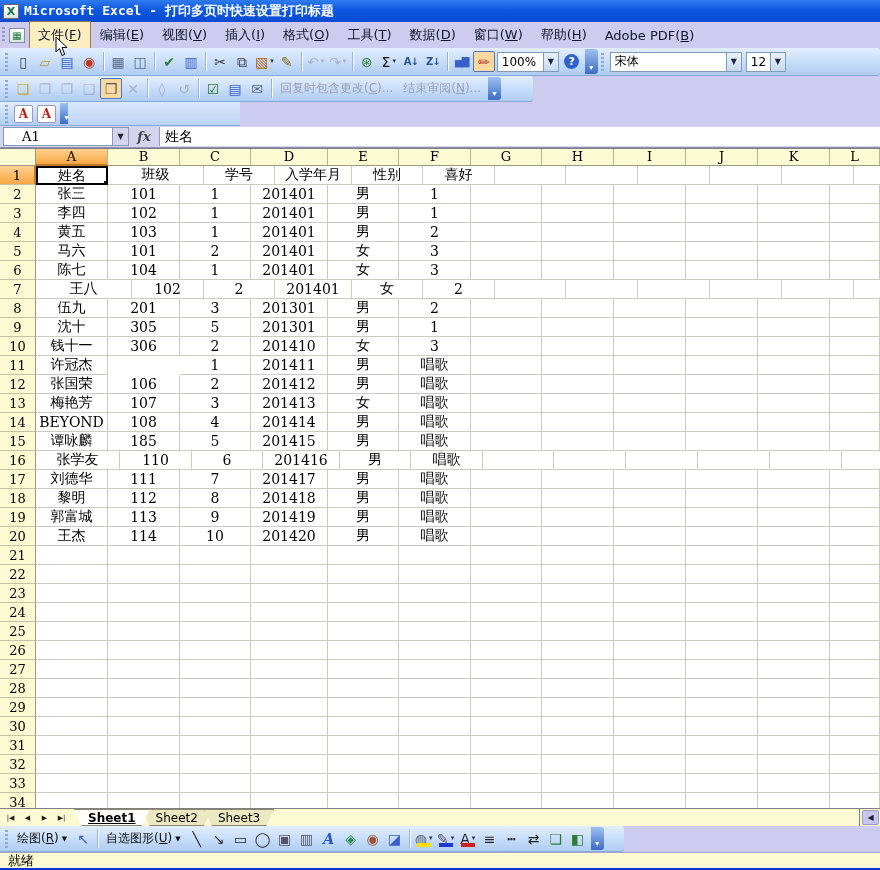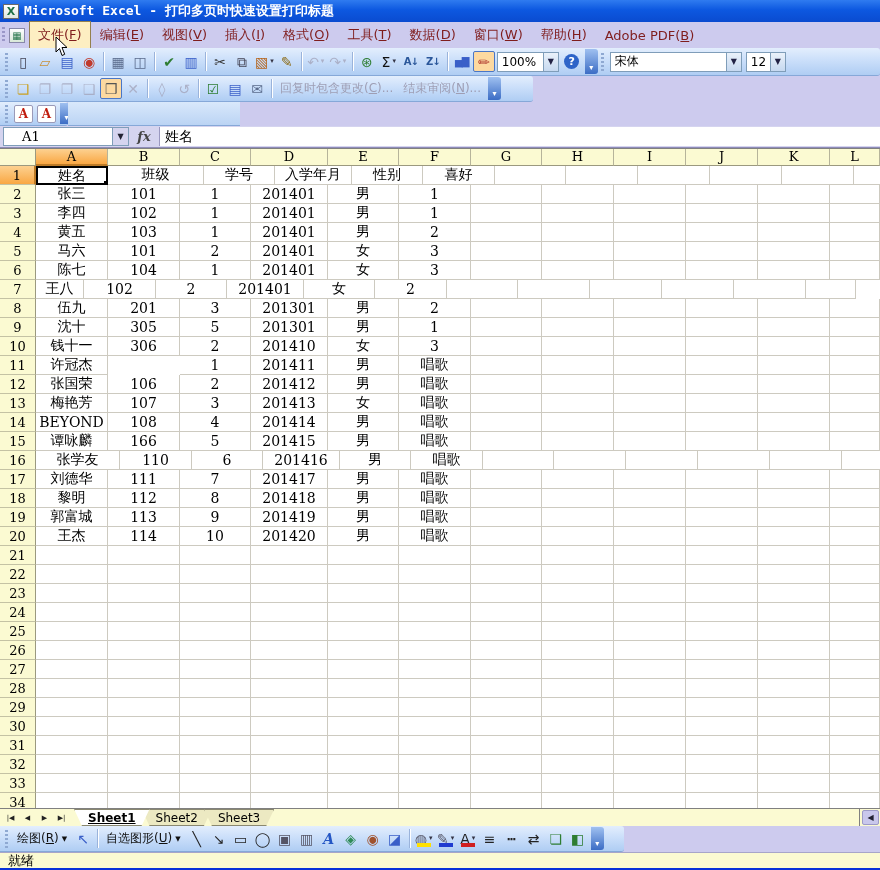--- a/index.html
+++ b/index.html
@@ -16,21 +16,21 @@
     display:flex;align-items:center;justify-content:center}
 
   
   .menubar{position:absolute;top:22px;left:0;width:880px;height:26px;background:#CDCBEE;
     display:flex;align-items:center;font-size:13px}
   .mgrip{width:3px;height:16px;margin:0 4px 0 2px;
     background:repeating-linear-gradient(180deg,#9A97C8 0 2px,transparent 2px 4px)}
   .wbicon{width:16px;height:15px;margin-right:4px;background:linear-gradient(#fefefe,#d8e8d8);
     border:1px solid #8888aa;color:#1E7145;font:bold 10px "DejaVu Sans",sans-serif;
     display:flex;align-items:center;justify-content:center}
-  .menu-item{padding:4px 8px;color:#7f1d1d;border:1px solid transparent}
+  .menu-item{padding:4px 8px;color:#0f172a;border:1px solid transparent}
   .menu-item.hot{background:#FDEEC2;border:1px solid #94804E}
   .menu-item u{text-decoration:underline}
 
   
   .tbrow{position:absolute;left:0;width:880px;display:flex;align-items:stretch;background:#CDCBEE}
   .tb{display:flex;align-items:center;height:100%;padding:0 2px;
     background:linear-gradient(180deg,#E3EEFD 0%,#CBDFFA 45%,#AFCDF3 100%);
     border-bottom:1px solid #86A8D8;border-radius:0 3px 3px 0}
   .strip{height:100%;background:linear-gradient(180deg,#D9E8FB,#BBD4F4);border-bottom:1px solid #86A8D8}
   .grip{width:3px;height:18px;margin:0 4px 0 3px;flex:none;
@@ -339,21 +339,21 @@
         <span class="cell" style="width: 72px;">3</span>
         <span class="cell" style="width: 71px;"></span>
         <span class="cell" style="width: 72px;"></span>
         <span class="cell" style="width: 72px;"></span>
         <span class="cell" style="width: 72px;"></span>
         <span class="cell" style="width: 72px;"></span>
         <span class="cell" style="width: 50px;"></span>
       </div>
       <div class="gridrow">
         <span class="rowhdr">7</span>
-        <span class="cell" style="width: 48px;">王八</span>
+        <span class="cell" style="width: 96px;">王八</span>
         <span class="cell" style="width: 72px;">102</span>
         <span class="cell" style="width: 71px;">2</span>
         <span class="cell" style="width: 77px;">201401</span>
         <span class="cell" style="width: 71px;">女</span>
         <span class="cell" style="width: 72px;">2</span>
         <span class="cell" style="width: 71px;"></span>
         <span class="cell" style="width: 72px;"></span>
         <span class="cell" style="width: 72px;"></span>
         <span class="cell" style="width: 72px;"></span>
         <span class="cell" style="width: 72px;"></span>
@@ -460,21 +460,21 @@
         <span class="cell" style="width: 71px;"></span>
         <span class="cell" style="width: 72px;"></span>
         <span class="cell" style="width: 72px;"></span>
         <span class="cell" style="width: 72px;"></span>
         <span class="cell" style="width: 72px;"></span>
         <span class="cell" style="width: 50px;"></span>
       </div>
       <div class="gridrow">
         <span class="rowhdr">15</span>
         <span class="cell" style="width: 72px;">谭咏麟</span>
-        <span class="cell" style="width: 72px;">166</span>
+        <span class="cell" style="width: 72px;">185</span>
         <span class="cell" style="width: 71px;">5</span>
         <span class="cell" style="width: 77px;">201415</span>
         <span class="cell" style="width: 71px;">男</span>
         <span class="cell" style="width: 72px;">唱歌</span>
         <span class="cell" style="width: 71px;"></span>
         <span class="cell" style="width: 72px;"></span>
         <span class="cell" style="width: 72px;"></span>
         <span class="cell" style="width: 72px;"></span>
         <span class="cell" style="width: 72px;"></span>
         <span class="cell" style="width: 50px;"></span>

